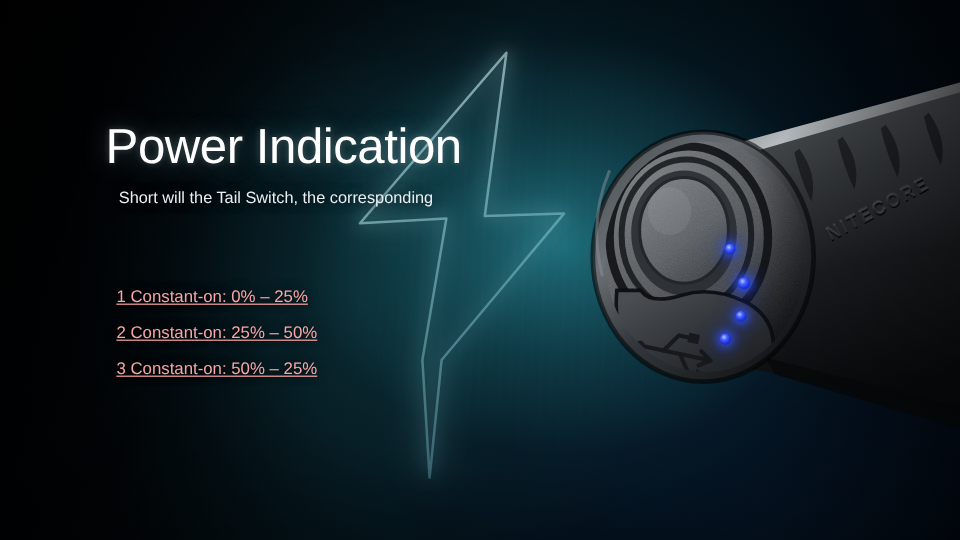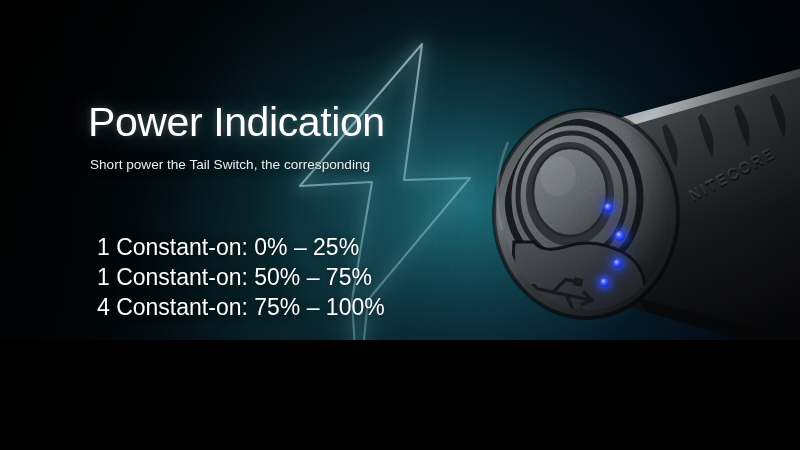--- a/index.html
+++ b/index.html
@@ -3,21 +3,21 @@
 <meta charset="utf-8">
 <style>
   html, body {
     margin: 0;
     padding: 0;
     background: #000;
   }
   #stage {
     position: relative;
     width: 800px;
-    height: 340px;
+    height: 450px;
     overflow: hidden;
     background: #020406;
     font-family: "Liberation Sans", sans-serif;
   }
 
   
   .bg-base {
     position: absolute;
     inset: 0;
     background:
@@ -83,25 +83,26 @@
   }
   .list {
     position: absolute;
     left: 97px;
     top: 232px;
     list-style: none;
     margin: 0;
     padding: 0;
   }
   .list li {
-    font-size: 23px;
+    font-size: 14px;
     line-height: 30px;
-    color: #ffffff;
+    color: #fca5a5;
     white-space: nowrap;
     text-shadow: 0 0 10px rgba(0,0,0,0.75);
+    text-decoration: underline;
   }
 
   
   .flashlight {
     position: absolute;
     left: 470px;
     top: 30px;
     width: 340px;
     height: 370px;
   }
@@ -270,22 +271,22 @@
   <div class="led" style="left:613px; top:259px; width:9px; height:9px;"></div>
   <div class="led" style="left:600px; top:278px; width:8.5px; height:8.5px;"></div>
 
   <div class="brand">NITECORE</div>
 
   <div class="bg-vignette"></div>
 
   <div class="text-col">
     <div class="title">Power Indication</div>
     <div class="subtitle">
-      <div>Short power the Tail Switch, the corresponding</div>
+      <div>Short will the Tail Switch, the corresponding</div>
     </div>
     <ul class="list">
       <li>1 Constant-on: 0% – 25%</li>
-      <li>1 Constant-on: 50% – 75%</li>
-      <li>4 Constant-on: 75% – 100%</li>
+      <li>2 Constant-on: 25% – 50%</li>
+      <li>3 Constant-on: 50% – 25%</li>
     </ul>
   </div>
 
 </div>
 
 </body></html>

